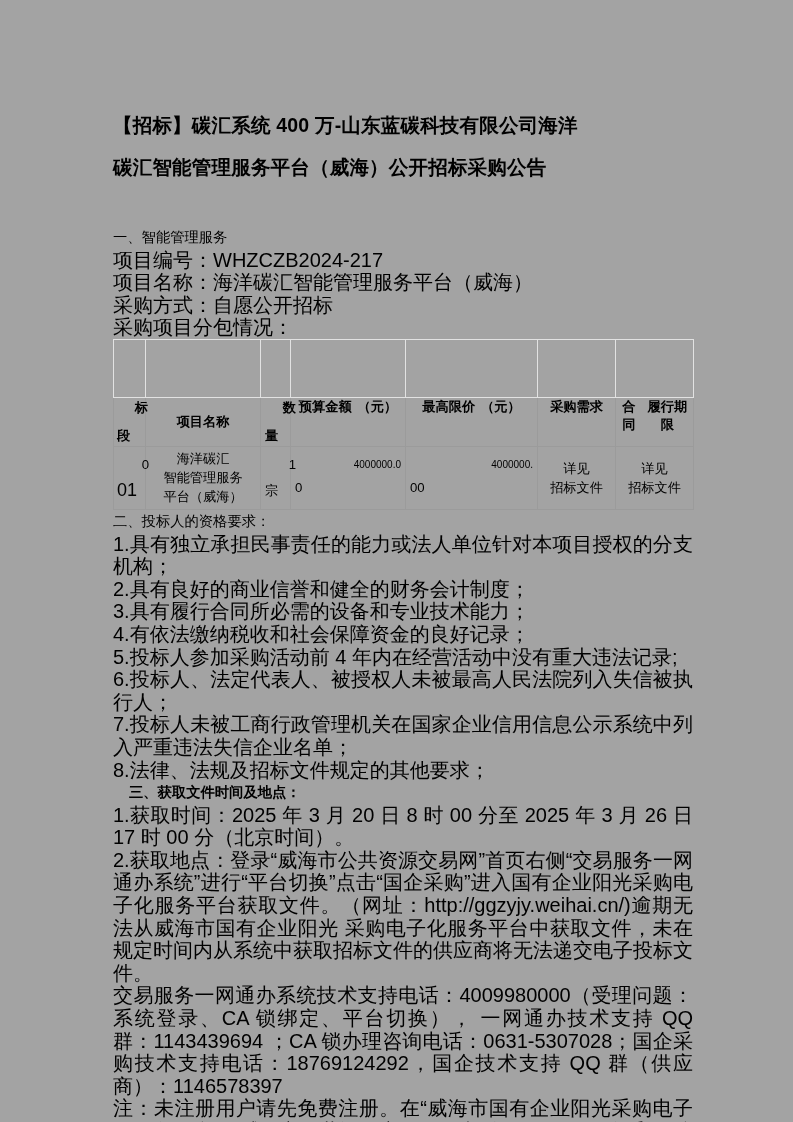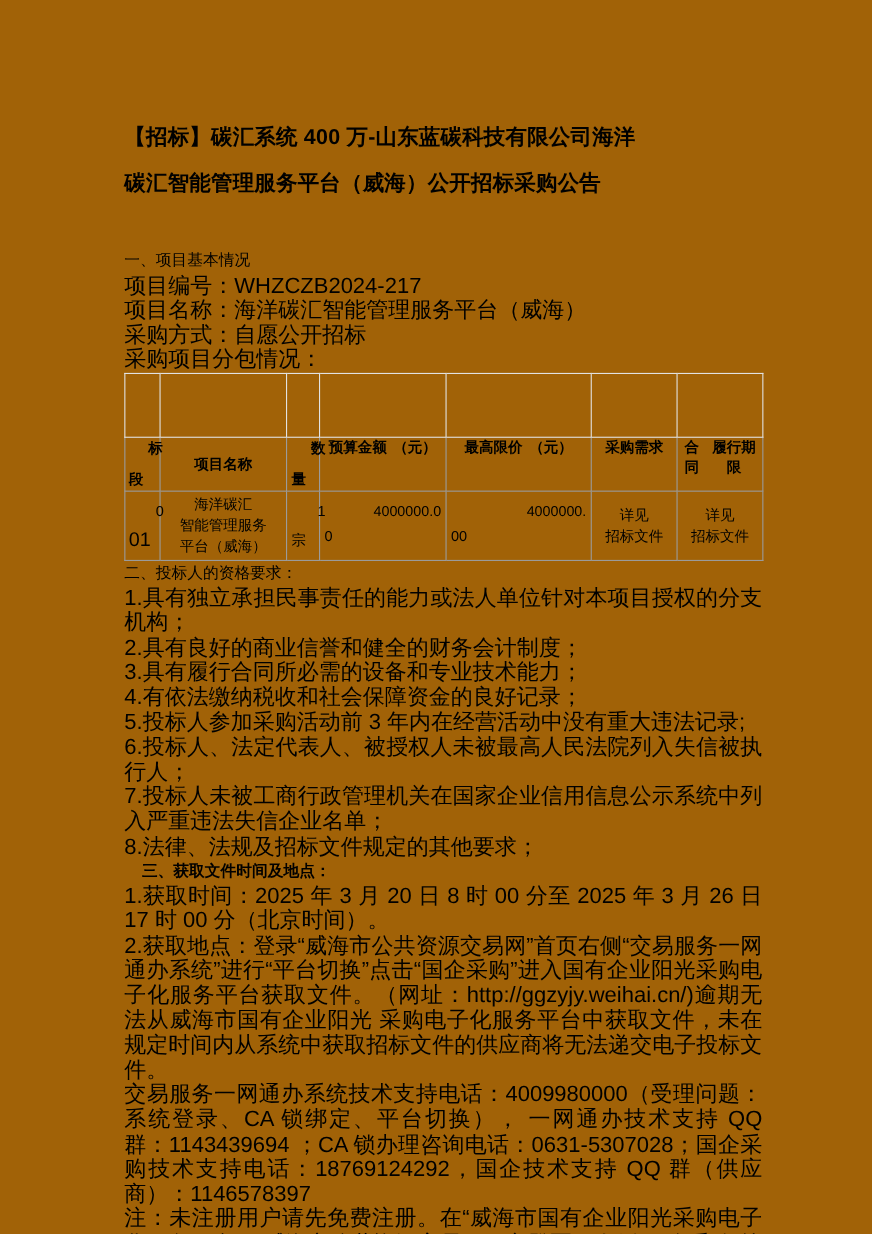--- a/index.html
+++ b/index.html
@@ -11,21 +11,21 @@
     width: 793px;
     height: 1122px;
     font-family: "Liberation Sans", "DejaVu Sans", sans-serif;
     color: #000000;
     overflow: hidden;
   }
   .page {
     position: relative;
     width: 793px;
     height: 1122px;
-    background: #a16207;
+    background: #a3a3a3;
     box-sizing: border-box;
   }
   .content {
     position: absolute;
     left: 113px;
     top: 104px;
     width: 580px;
   }
 
   
@@ -153,21 +153,21 @@
     text-align: center;
     line-height: 19.5px;
     padding: 0 2px;
   }
   .bd-money {
     position: relative;
     height: 62px;
   }
   .bd-money .m1 {
     position: absolute; right: 4px; top: 8px;
-    font-size: 13px; line-height: 19px;
+    font-size: 10px; line-height: 19px;
   }
   .bd-money .m2 {
     position: absolute; left: 4px; top: 31px;
     font-size: 13.2px; line-height: 19px;
   }
   .bd-two {
     line-height: 20px;
     text-align: center;
   }
   .bd-two span { display: block; text-align: center; }
@@ -178,21 +178,21 @@
 <div class="page">
   <div class="content">
 
     <div class="doc-title">
       <span class="ln">【招标】碳汇系统 400 万-山东蓝碳科技有限公司海洋</span>
       <span class="ln">碳汇智能管理服务平台（威海）公开招标采购公告</span>
     </div>
 
     <div class="gap-after-title"></div>
 
-    <p class="section-head">一、项目基本情况</p>
+    <p class="section-head">一、智能管理服务</p>
     <p class="para">项目编号：WHZCZB2024-217</p>
     <p class="para">项目名称：海洋碳汇智能管理服务平台（威海）</p>
     <p class="para">采购方式：自愿公开招标</p>
     <p class="para">采购项目分包情况：</p>
 
     <table class="bid-table">
       <colgroup>
         <col style="width:32px">
         <col style="width:115px">
         <col style="width:30px">
@@ -290,21 +290,21 @@
           </td>
         </tr>
       </tbody>
     </table>
 
     <p class="section-head">二、投标人的资格要求：</p>
     <p class="para">1.具有独立承担民事责任的能力或法人单位针对本项目授权的分支机构；</p>
     <p class="para">2.具有良好的商业信誉和健全的财务会计制度；</p>
     <p class="para">3.具有履行合同所必需的设备和专业技术能力；</p>
     <p class="para">4.有依法缴纳税收和社会保障资金的良好记录；</p>
-    <p class="para">5.投标人参加采购活动前 3 年内在经营活动中没有重大违法记录;</p>
+    <p class="para">5.投标人参加采购活动前 4 年内在经营活动中没有重大违法记录;</p>
     <p class="para">6.投标人、法定代表人、被授权人未被最高人民法院列入失信被执行人；</p>
     <p class="para">7.投标人未被工商行政管理机关在国家企业信用信息公示系统中列入严重违法失信企业名单；</p>
     <p class="para">8.法律、法规及招标文件规定的其他要求；</p>
 
     <p class="section-head bold">三、获取文件时间及地点：</p>
     <p class="para">1.获取时间：2025 年 3 月 20 日 8 时 00 分至 2025 年 3 月 26 日 17 时 00 分（北京时间）。</p>
     <p class="para">2.获取地点：登录“威海市公共资源交易网”首页右侧“交易服务一网通办系统”进行“平台切换”点击“国企采购”进入国有企业阳光采购电子化服务平台获取文件。（网址：http://ggzyjy.weihai.cn/)逾期无法从威海市国有企业阳光 采购电子化服务平台中获取文件，未在规定时间内从系统中获取招标文件的供应商将无法递交电子投标文件。</p>
     <p class="para">交易服务一网通办系统技术支持电话：4009980000（受理问题：系统登录、CA 锁绑定、平台切换）， 一网通办技术支持 QQ 群：1143439694 ；CA 锁办理咨询电话：0631-5307028；国企采购技术支持电话：18769124292，国企技术支持 QQ 群（供应商）：1146578397</p>
     <p class="para">注：未注册用户请先免费注册。在“威海市国有企业阳光采购电子化服务平台”（威海市公共资源交易网（文登区）右侧“国企采购”按钮）登录端口注册登记，</p>
 

